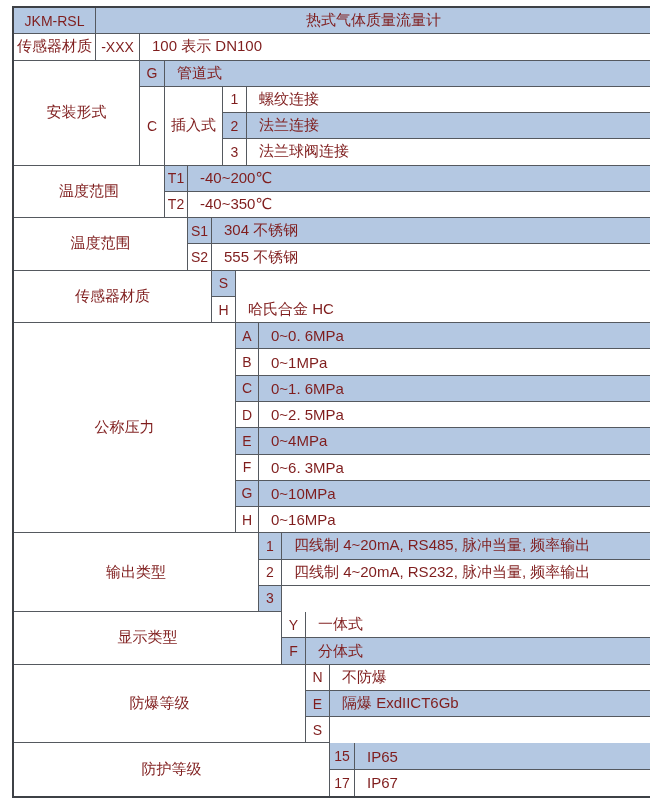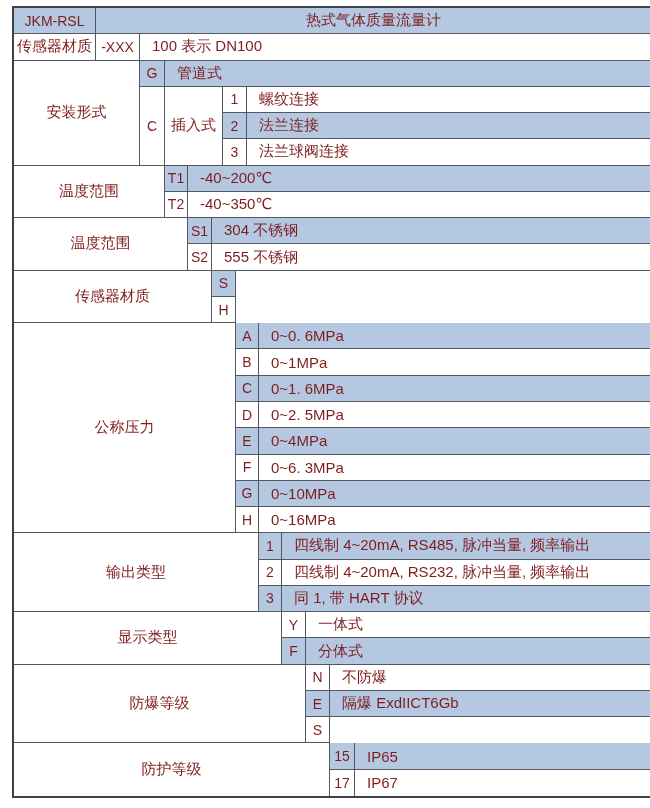--- a/index.html
+++ b/index.html
@@ -67,20 +67,21 @@
 
   <div class="cell" style="grid-area:9/1/11/5">温度范围</div>
   <div class="cell blue key" style="grid-area:9/5/10/6">S1</div>
   <div class="cell blue left no-br" style="grid-area:9/6/10/15">304 不锈钢</div>
   <div class="cell key" style="grid-area:10/5/11/6">S2</div>
   <div class="cell left no-br" style="grid-area:10/6/11/15">555 不锈钢</div>
 
   <div class="cell" style="grid-area:11/1/13/6">传感器材质</div>
   <div class="cell blue key" style="grid-area:11/6/12/8">S</div>
   <div class="cell key" style="grid-area:12/6/13/8">H</div>
+  <div class="cell left no-br" style="grid-area:12/8/13/15">哈氏合金 HC</div>
 
   <div class="cell" style="grid-area:13/1/21/8">公称压力</div>
   <div class="cell blue key" style="grid-area:13/8/14/10">A</div>
   <div class="cell blue left no-br" style="grid-area:13/10/14/15">0~0. 6MPa</div>
   <div class="cell key" style="grid-area:14/8/15/10">B</div>
   <div class="cell left no-br" style="grid-area:14/10/15/15">0~1MPa</div>
   <div class="cell blue key" style="grid-area:15/8/16/10">C</div>
   <div class="cell blue left no-br" style="grid-area:15/10/16/15">0~1. 6MPa</div>
   <div class="cell key" style="grid-area:16/8/17/10">D</div>
   <div class="cell left no-br" style="grid-area:16/10/17/15">0~2. 5MPa</div>
@@ -92,21 +93,20 @@
   <div class="cell blue left no-br" style="grid-area:19/10/20/15">0~10MPa</div>
   <div class="cell key" style="grid-area:20/8/21/10">H</div>
   <div class="cell left no-br" style="grid-area:20/10/21/15">0~16MPa</div>
 
   <div class="cell" style="grid-area:21/1/24/10">输出类型</div>
   <div class="cell blue key" style="grid-area:21/10/22/11">1</div>
   <div class="cell blue left no-br" style="grid-area:21/11/22/15">四线制 4~20mA, RS485, 脉冲当量, 频率输出</div>
   <div class="cell key" style="grid-area:22/10/23/11">2</div>
   <div class="cell left no-br" style="grid-area:22/11/23/15">四线制 4~20mA, RS232, 脉冲当量, 频率输出</div>
   <div class="cell blue key" style="grid-area:23/10/24/11">3</div>
-  <div class="cell blue left no-br" style="grid-area:23/11/24/15">同 1, 带 HART 协议</div>
 
   <div class="cell" style="grid-area:24/1/26/11">显示类型</div>
   <div class="cell key" style="grid-area:24/11/25/12">Y</div>
   <div class="cell left no-br" style="grid-area:24/12/25/15">一体式</div>
   <div class="cell blue key" style="grid-area:25/11/26/12">F</div>
   <div class="cell" style="grid-area:26/1/29/12">防爆等级</div>
 
   <div class="cell blue left no-br" style="grid-area:25/12/26/15">分体式</div>
   <div class="cell key" style="grid-area:26/12/27/13">N</div>
   <div class="cell left no-br" style="grid-area:26/13/27/15">不防爆</div>

